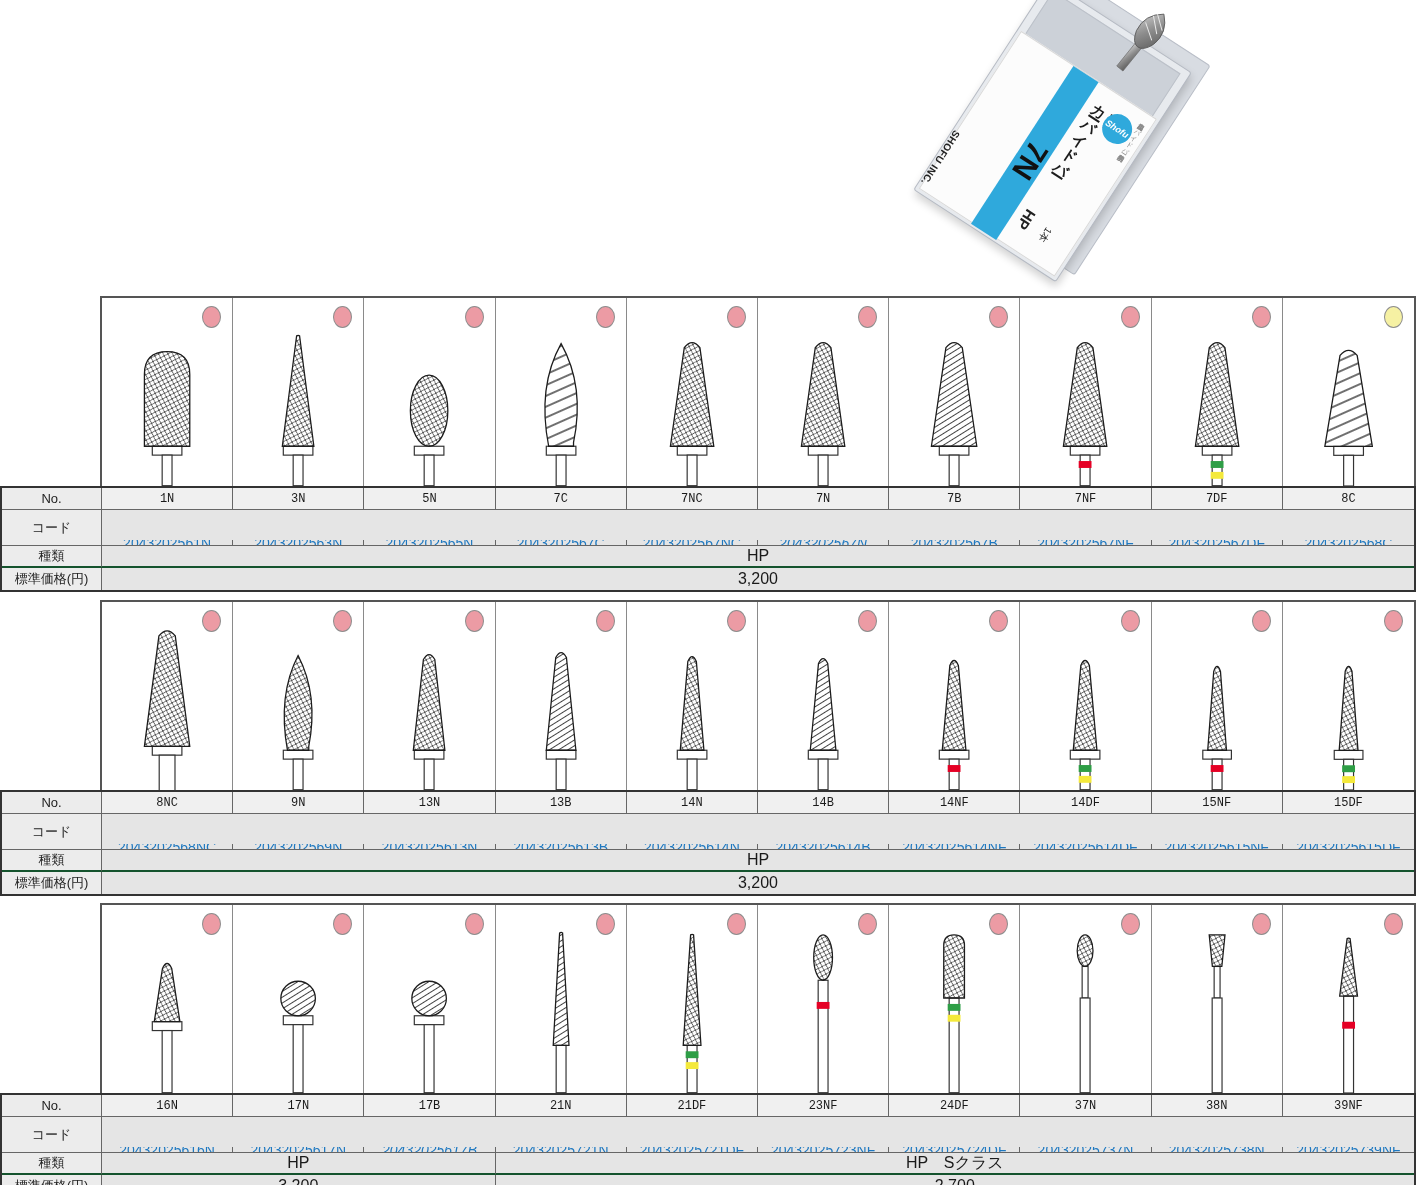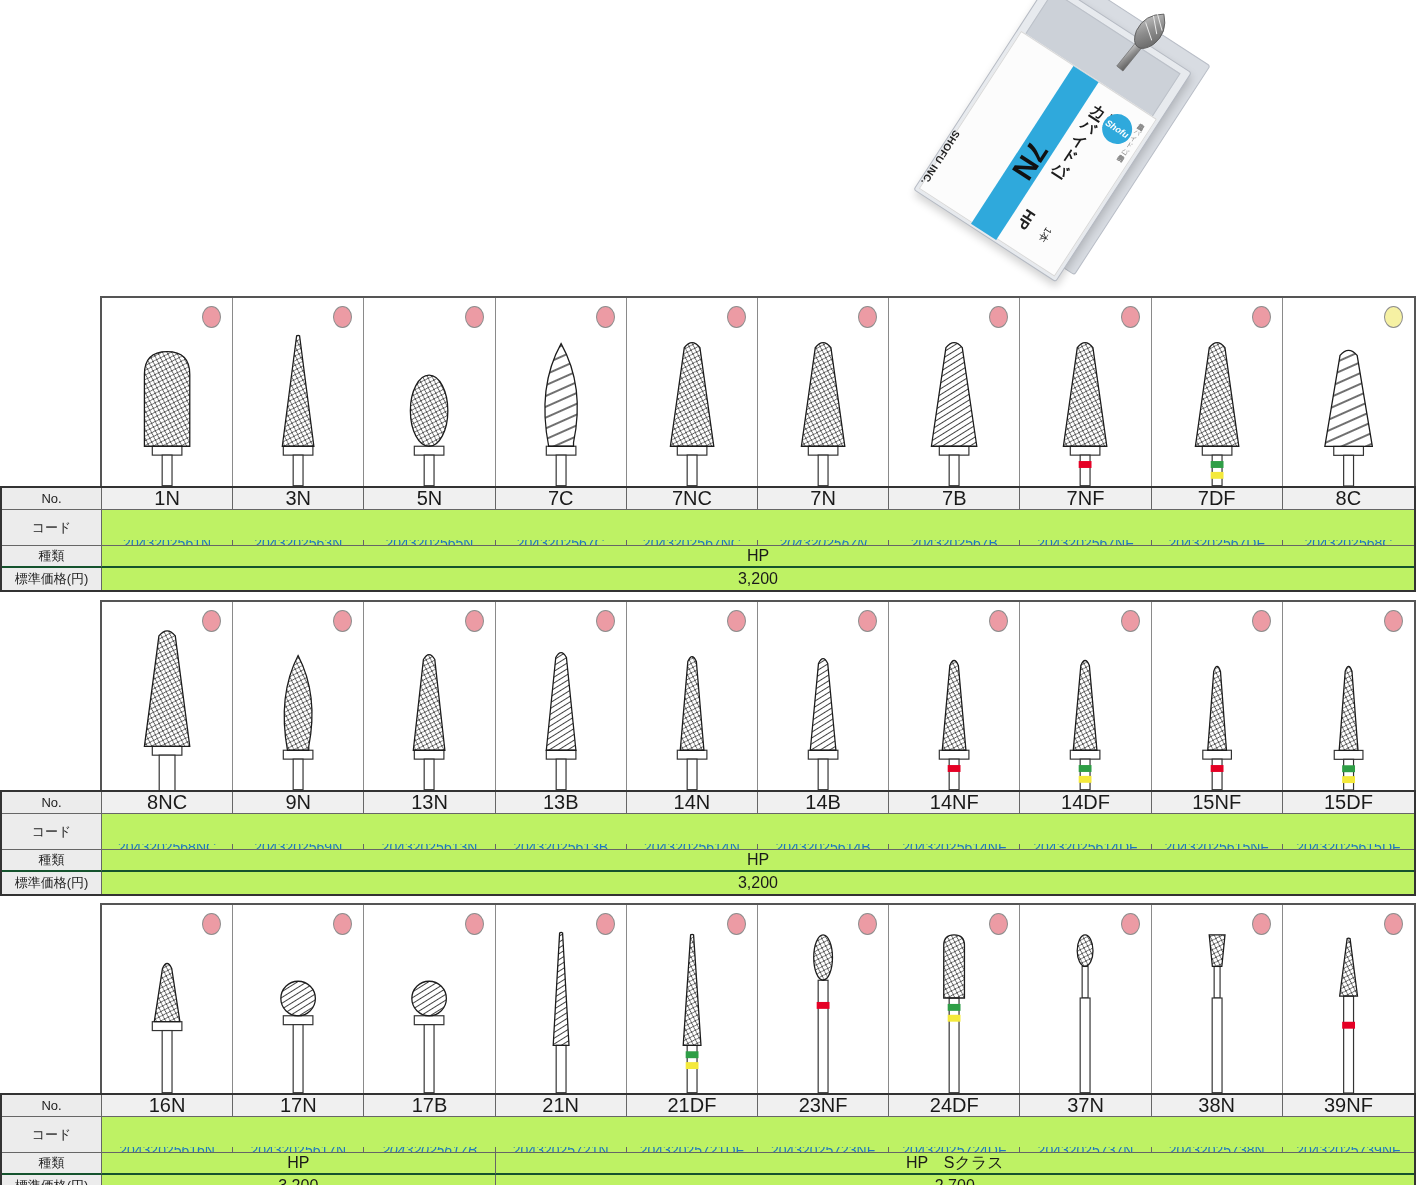--- a/index.html
+++ b/index.html
@@ -9,32 +9,32 @@
   
   .cat-table{position:absolute;left:0;width:1416px;}
   .img-row{margin-left:100px;display:grid;grid-template-columns:repeat(10,1fr);
            height:190px;border:2px solid #555;border-bottom:none;background:#fff;}
   .img-cell{position:relative;border-right:1px solid #8a8a8a;background:#fff;}
   .img-cell:last-child{border-right:none;}
   .dot{position:absolute;top:8px;right:11px;width:19px;height:22px;border-radius:50%;
        border:1px solid #8d8d8d;}
   .bur-svg{position:absolute;left:0;bottom:0;width:100%;height:100%;}
 
-  .g-block{border:2px solid #333;background:#bef264;}
+  .g-block{border:2px solid #333;background:#e5e5e5;}
   .g-row{display:grid;grid-template-columns:100px repeat(10,1fr);}
   .row-no{height:22px;}
   .row-code{height:36px;}
   .row-type{height:22px;}
   .row-price{height:22px;}
   .cell{display:flex;align-items:center;justify-content:center;
         border-right:1px solid #666;border-bottom:1px solid #666;
         font-size:16px;color:#1a1a1a;white-space:nowrap;overflow:hidden;}
   .g-row .cell:last-child{border-right:none;}
   .label-cell{background:#ECECEC;font-size:13px;color:#222;}
-  .no-cell{background:#F0F0F0;font-size:20px;}
+  .no-cell{background:#F0F0F0;font-size:12px;font-family:Liberation Mono, monospace;}
   .code-cell{font-size:14px;margin-top:30px;}
   .tb{border-bottom:2px solid #14532d;}
   .nb{border-bottom:none;}
   .span-cell{font-size:16px;}
 
   
   .legend{position:absolute;right:2px;top:233px;width:166px;}
   .legend-title{font-size:13.5px;color:#333;letter-spacing:-0.5px;}
   .legend-item{display:flex;align-items:center;margin-top:3px;}
   .legend-dot{width:15px;height:15px;border-radius:50%;border:1px solid #999;margin-right:3px;flex:none;}

